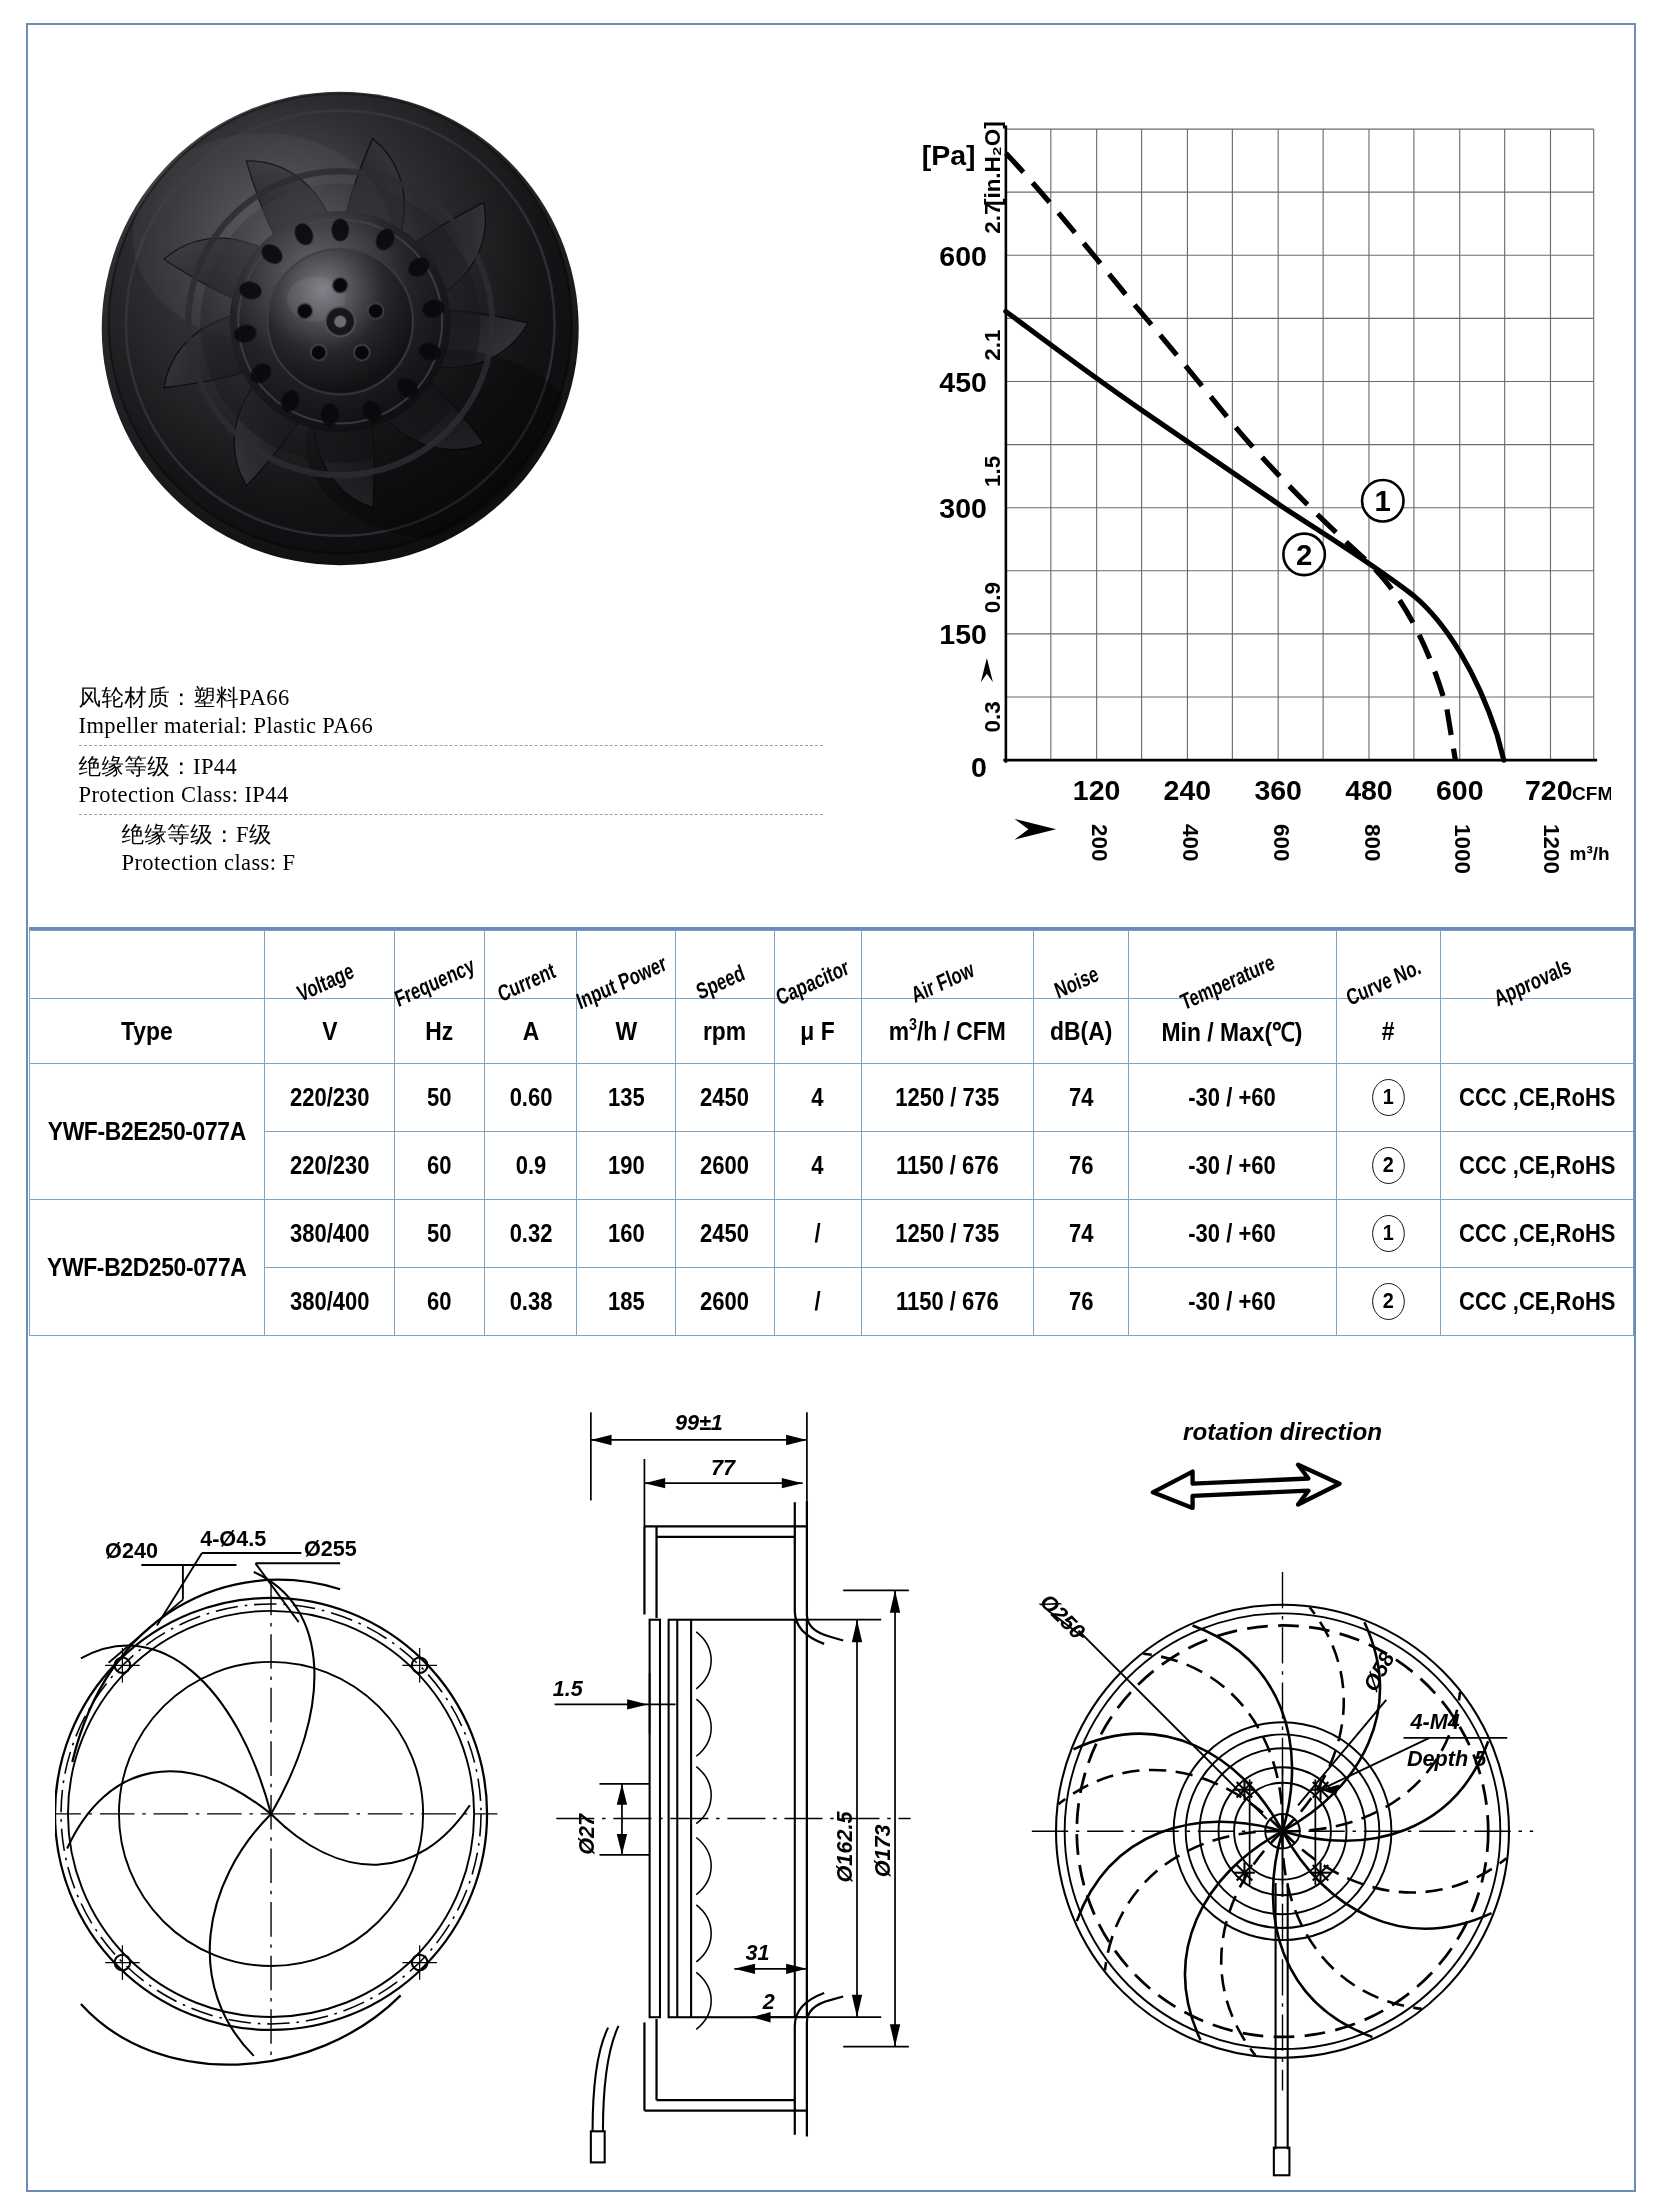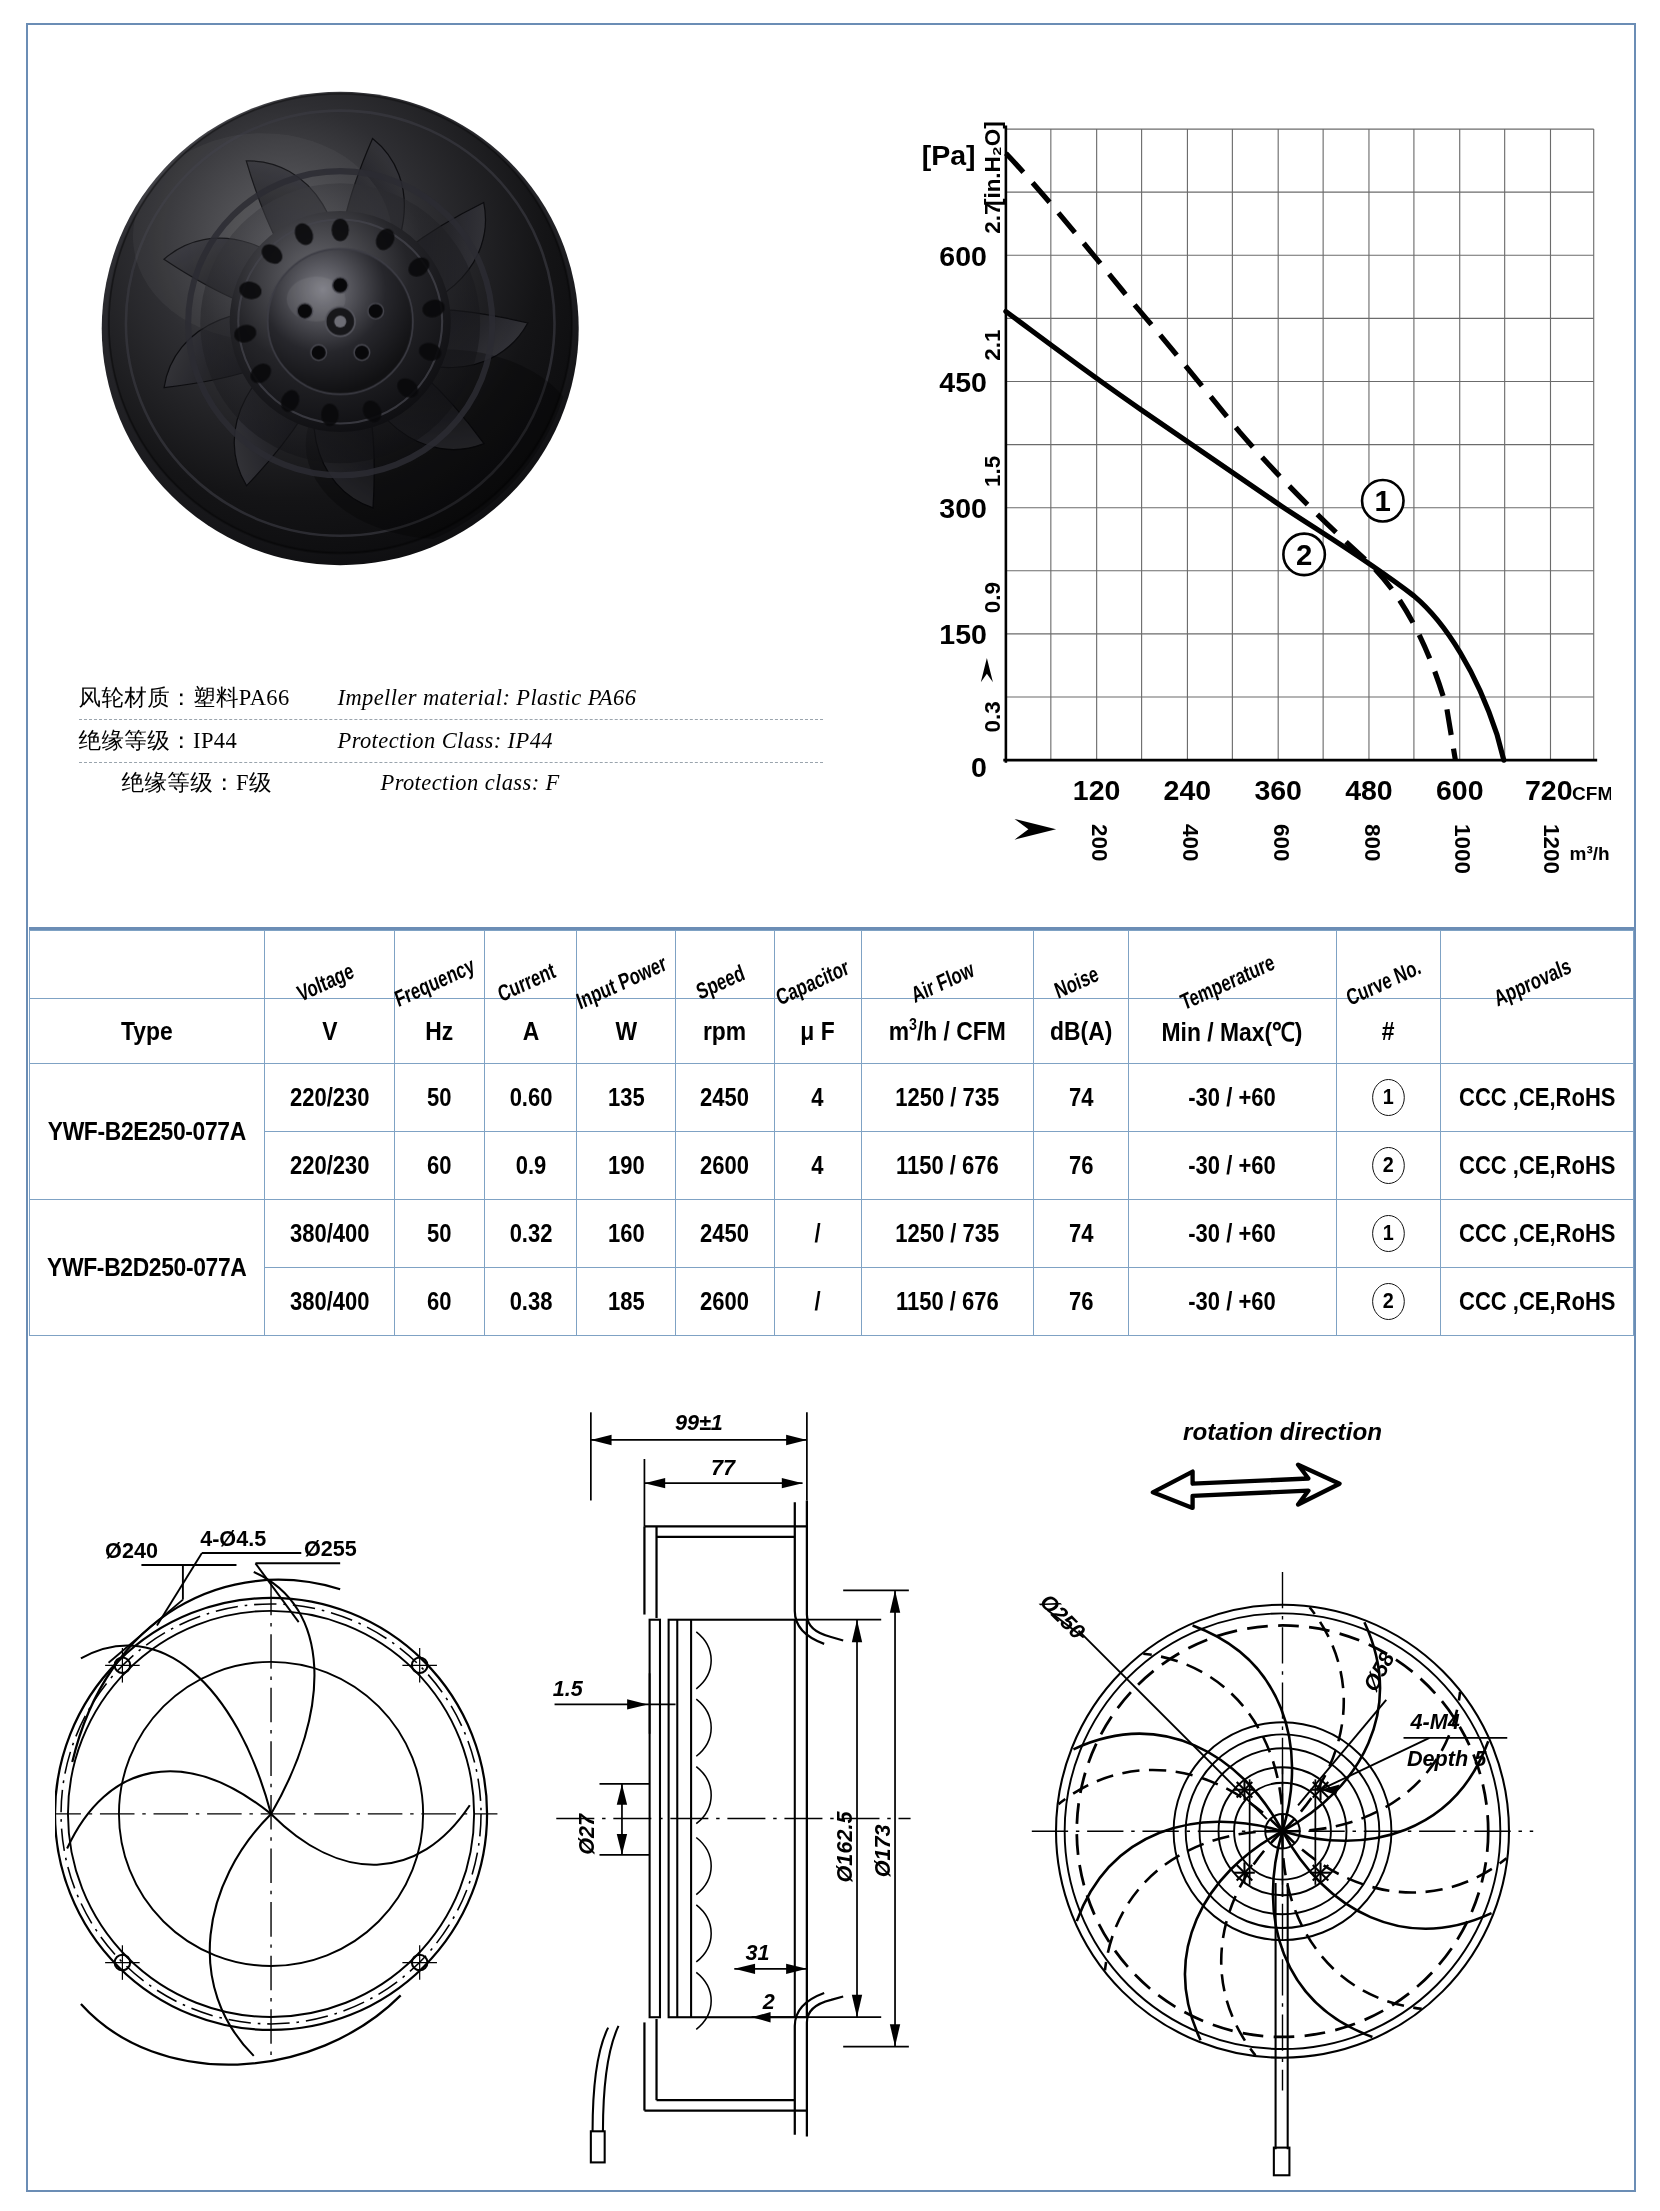--- a/index.html
+++ b/index.html
@@ -26,25 +26,25 @@
   .photo-wrap{position:absolute;left:52px;top:39px;width:553px;height:553px;}
   .fan{position:absolute;left:0;top:0;width:553px;height:553px;}
 
   
   .specs{position:absolute;left:50px;top:653px;width:744px;}
   .spec-row{
     display:flex;align-items:baseline;
     border-bottom:1.7px dashed #9aa4ad;
     padding:4.3px 0 6px 0;
     font-family:"Liberation Serif", serif;
-    font-size:22.5px;letter-spacing:0.4px;white-space:nowrap;
+    font-size:22.5px;letter-spacing:0.4px;white-space:nowrap;flex-direction:column;
   }
   .spec-row:last-child{border-bottom:none;margin-left:43px;}
   .spec-cn{width:259px;display:inline-block;}
-  .spec-en{display:inline-block;font-style:italic;}
+  .spec-en{display:inline-block;}
 
   
   .chart{position:absolute;left:804px;top:52px;width:778px;height:813px;}
   .chart svg{display:block;}
 
   
   .sec2{position:absolute;left:28.5px;top:930px;width:1605px;height:450px;}
   table.spec-table{
     position:absolute;left:0;top:0;
     border-collapse:collapse;width:1605px;

